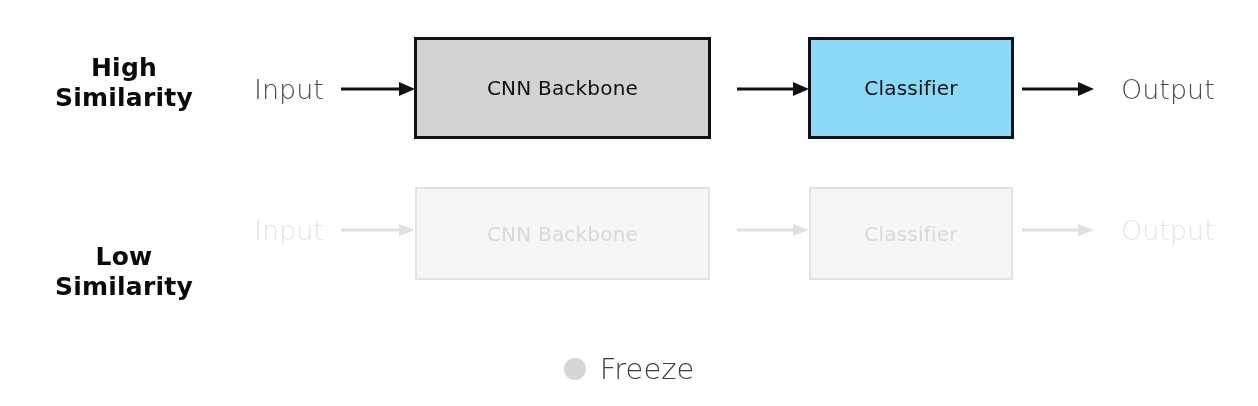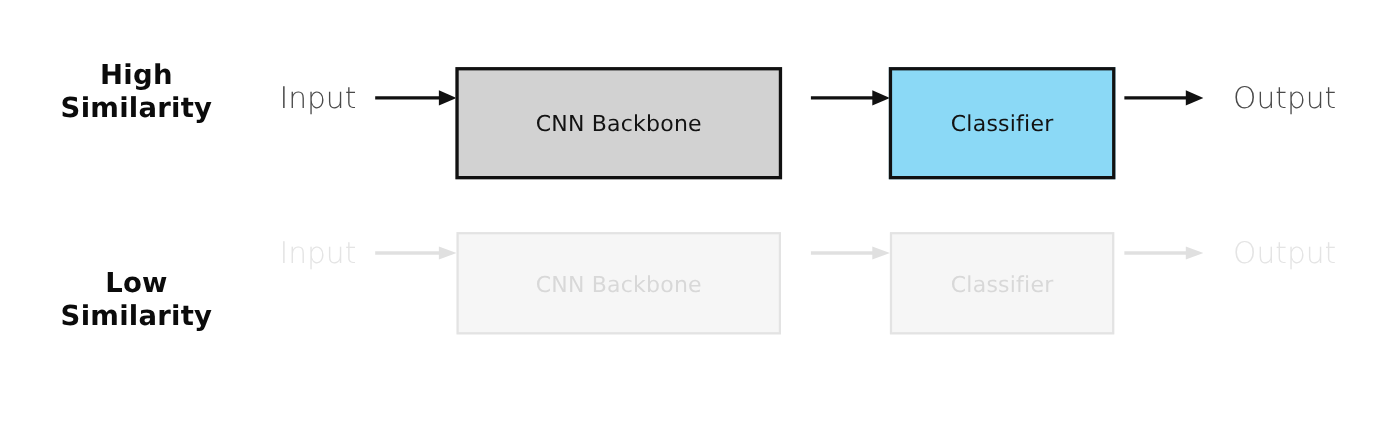--- a/index.html
+++ b/index.html
@@ -54,21 +54,20 @@
   .node-box {
     position: absolute;
     box-sizing: border-box;
     display: flex;
     align-items: center;
     justify-content: center;
     font-family: "DejaVu Sans", sans-serif;
     font-size: 20px;
     font-weight: 400;
     letter-spacing: 0.2px;
-    margin-top: 24px;
   }
   .node-box.active {
     border: 3px solid #111111;
     color: #121212;
   }
   .node-box.faded {
     border: 2px solid #e3e3e3;
     color: #d8d8d8;
     background: #f6f6f6;
   }
@@ -190,15 +189,19 @@
   <div class="arrow" id="arrow-3-low">
     <svg width="72" height="22" viewBox="0 0 72 22" xmlns="http://www.w3.org/2000/svg">
       <line x1="0" y1="11" x2="58" y2="11" stroke="#e0e0e0" stroke-width="3"></line>
       <polygon points="56,5 72,11 56,17" fill="#e0e0e0"></polygon>
     </svg>
   </div>
 
   <div class="endpoint faded" id="output-low">Output</div>
 
   <div id="legend">
+    <div class="legend-item">
+      <span class="legend-dot" id="dot-freeze" style="background:#d6d6d6"></span>
+      <span class="legend-label">Freeze</span>
+    </div>
   </div>
 
 </div>
 
 </body></html>

